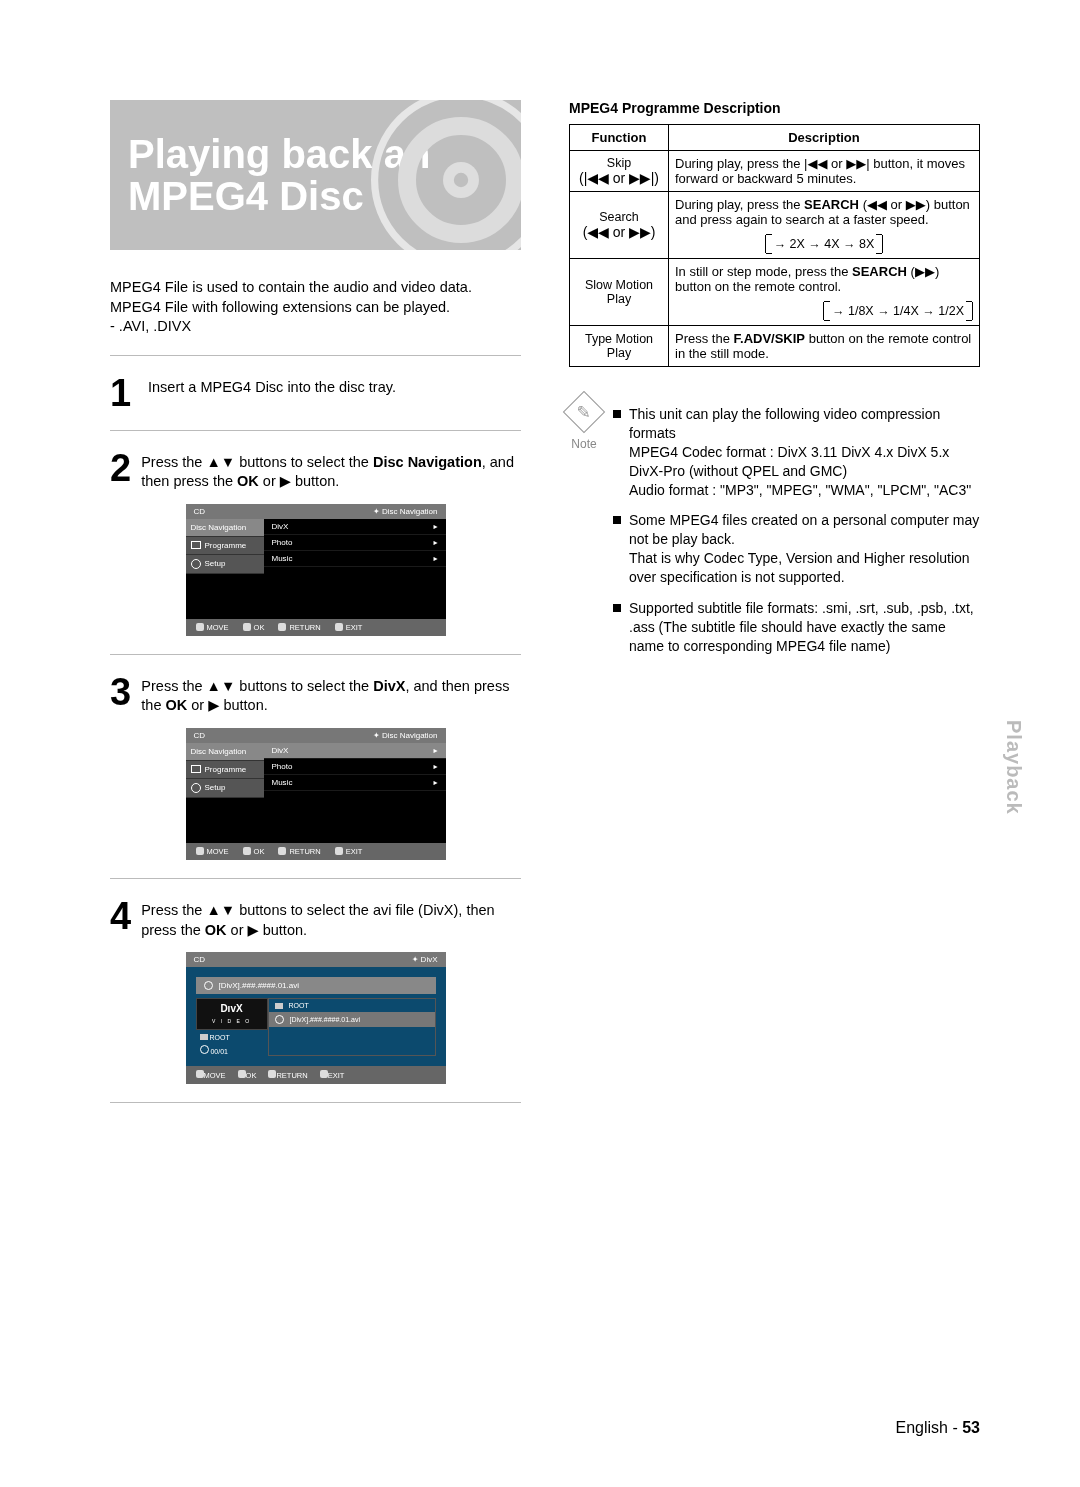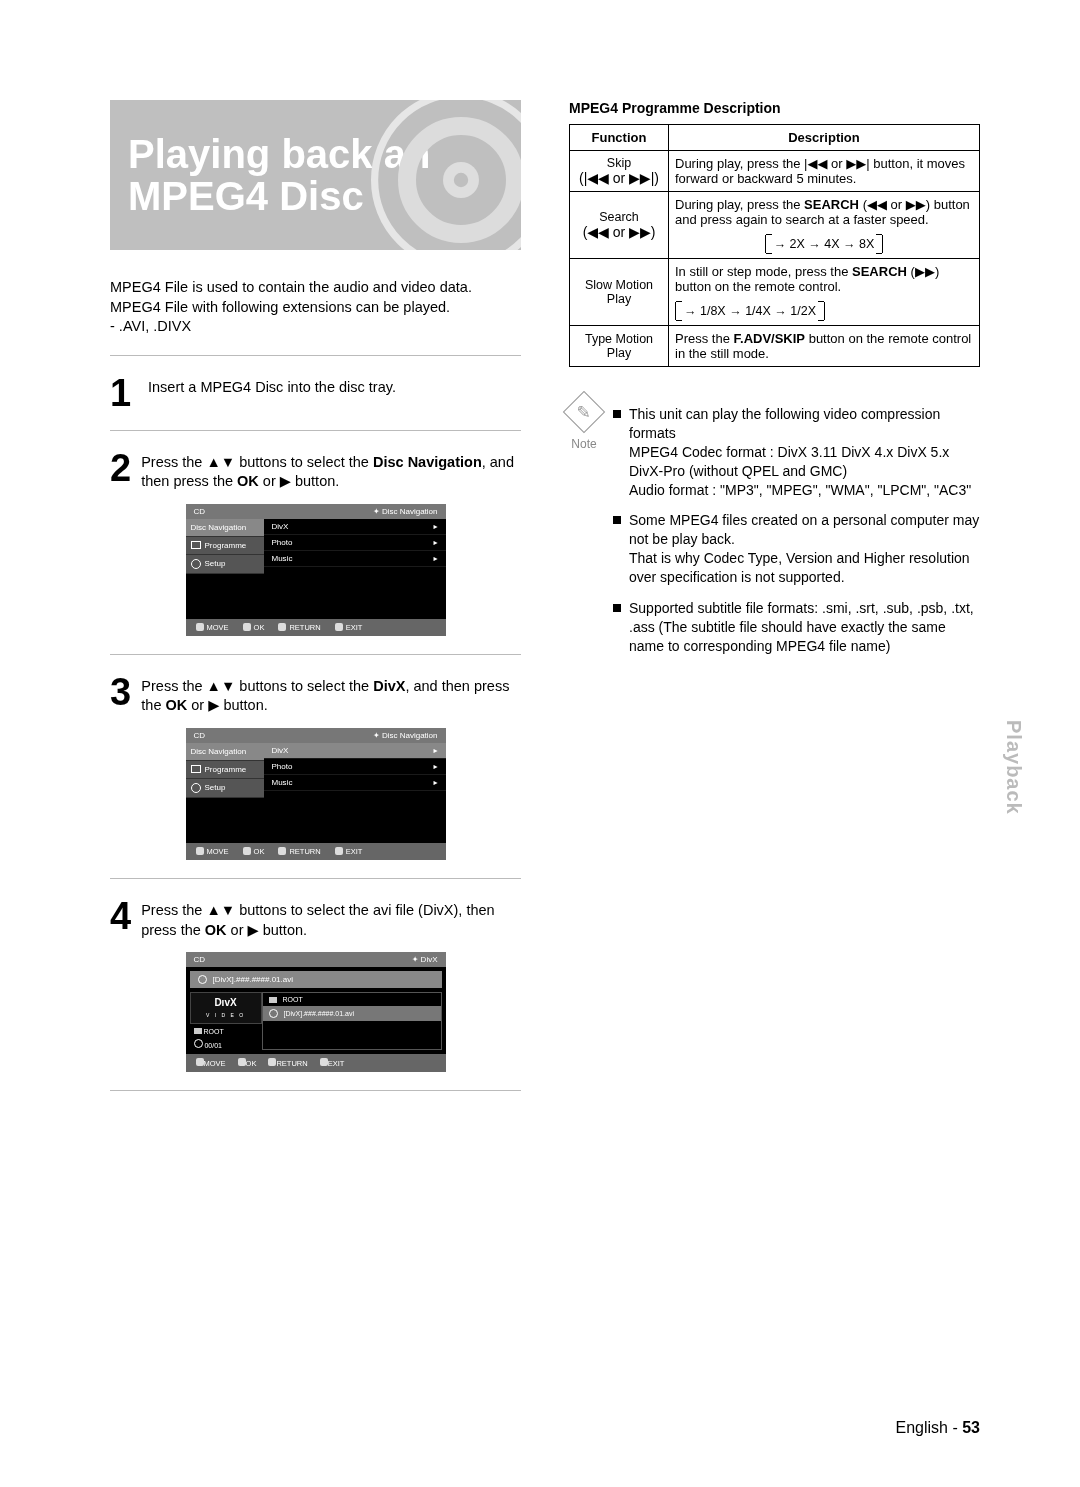--- a/index.html
+++ b/index.html
@@ -142,21 +142,21 @@
   .osd .foot span { display:flex; align-items:center; gap:3px;}
   .tiny-icon {
     width: 8px; height: 8px; background:#ddd; border-radius:2px; display:inline-block;
   }
   .gear { width:8px;height:8px;border:1px solid #fff;border-radius:50%;display:inline-block;}
   .tv { width:8px;height:6px;border:1px solid #fff;display:inline-block;}
 
   
   .osd2 { width:260px; margin:12px auto 6px auto; font-size:9px; color:#fff;}
   .osd2 .top { background:#777; display:flex; justify-content:space-between; padding:3px 8px; font-size:8px;}
-  .osd2 .wrap { background:#000000; padding:4px;}
+  .osd2 .wrap { background:#0c4a6e; padding:10px;}
   .osd2 .hl { background:#888; padding:4px 8px; font-size:8px; display:flex; align-items:center; gap:6px;}
   .osd2 .row2 { display:flex; margin-top:4px;}
   .osd2 .logo { width:70px;height:30px;background:#111;display:flex;align-items:center;justify-content:center;font-size:10px;border:1px solid #444;}
   .osd2 .logo small{ font-size:5px; letter-spacing:2px;}
   .osd2 .list { flex:1; border:1px solid #555; height:56px; font-size:7px;}
   .osd2 .list .r { display:flex; gap:6px; padding:3px 6px; align-items:center;}
   .osd2 .list .r.sel { background:#777; }
   .osd2 .meta { font-size:7px; padding:4px 4px 0 4px; display:flex; gap:10px;}
   .osd2 .foot { background:#666; display:flex; gap:12px; padding:4px 10px; font-size:7.5px;}
   .cd-icon { width:7px;height:7px;border:1px solid #fff;border-radius:50%;display:inline-block;}
@@ -477,21 +477,21 @@
             <div style="text-align:center;"><span class="seq"><span class="cb"></span>→ <span>2X → 4X → 8X</span></span></div>
           </td>
         </tr>
         <tr>
           <td class="fc">
             <div>Slow Motion</div>
             <div>Play</div>
           </td>
           <td>
             <span>In still or step mode, press the </span><b>SEARCH</b><span> (</span><span>▶▶</span><span>) button on the remote control.</span>
-            <div style="text-align:left;"><span class="seq"><span class="cb"></span>→ <span>1/8X → 1/4X → 1/2X</span></span></div>
+            <div style="text-align:right;"><span class="seq"><span class="cb"></span>→ <span>1/8X → 1/4X → 1/2X</span></span></div>
           </td>
         </tr>
         <tr>
           <td class="fc">
             <div>Type Motion</div>
             <div>Play</div>
           </td>
           <td>
             <span>Press the </span><b>F.ADV/SKIP</b><span> button on the remote control in the still mode.</span>
           </td>

